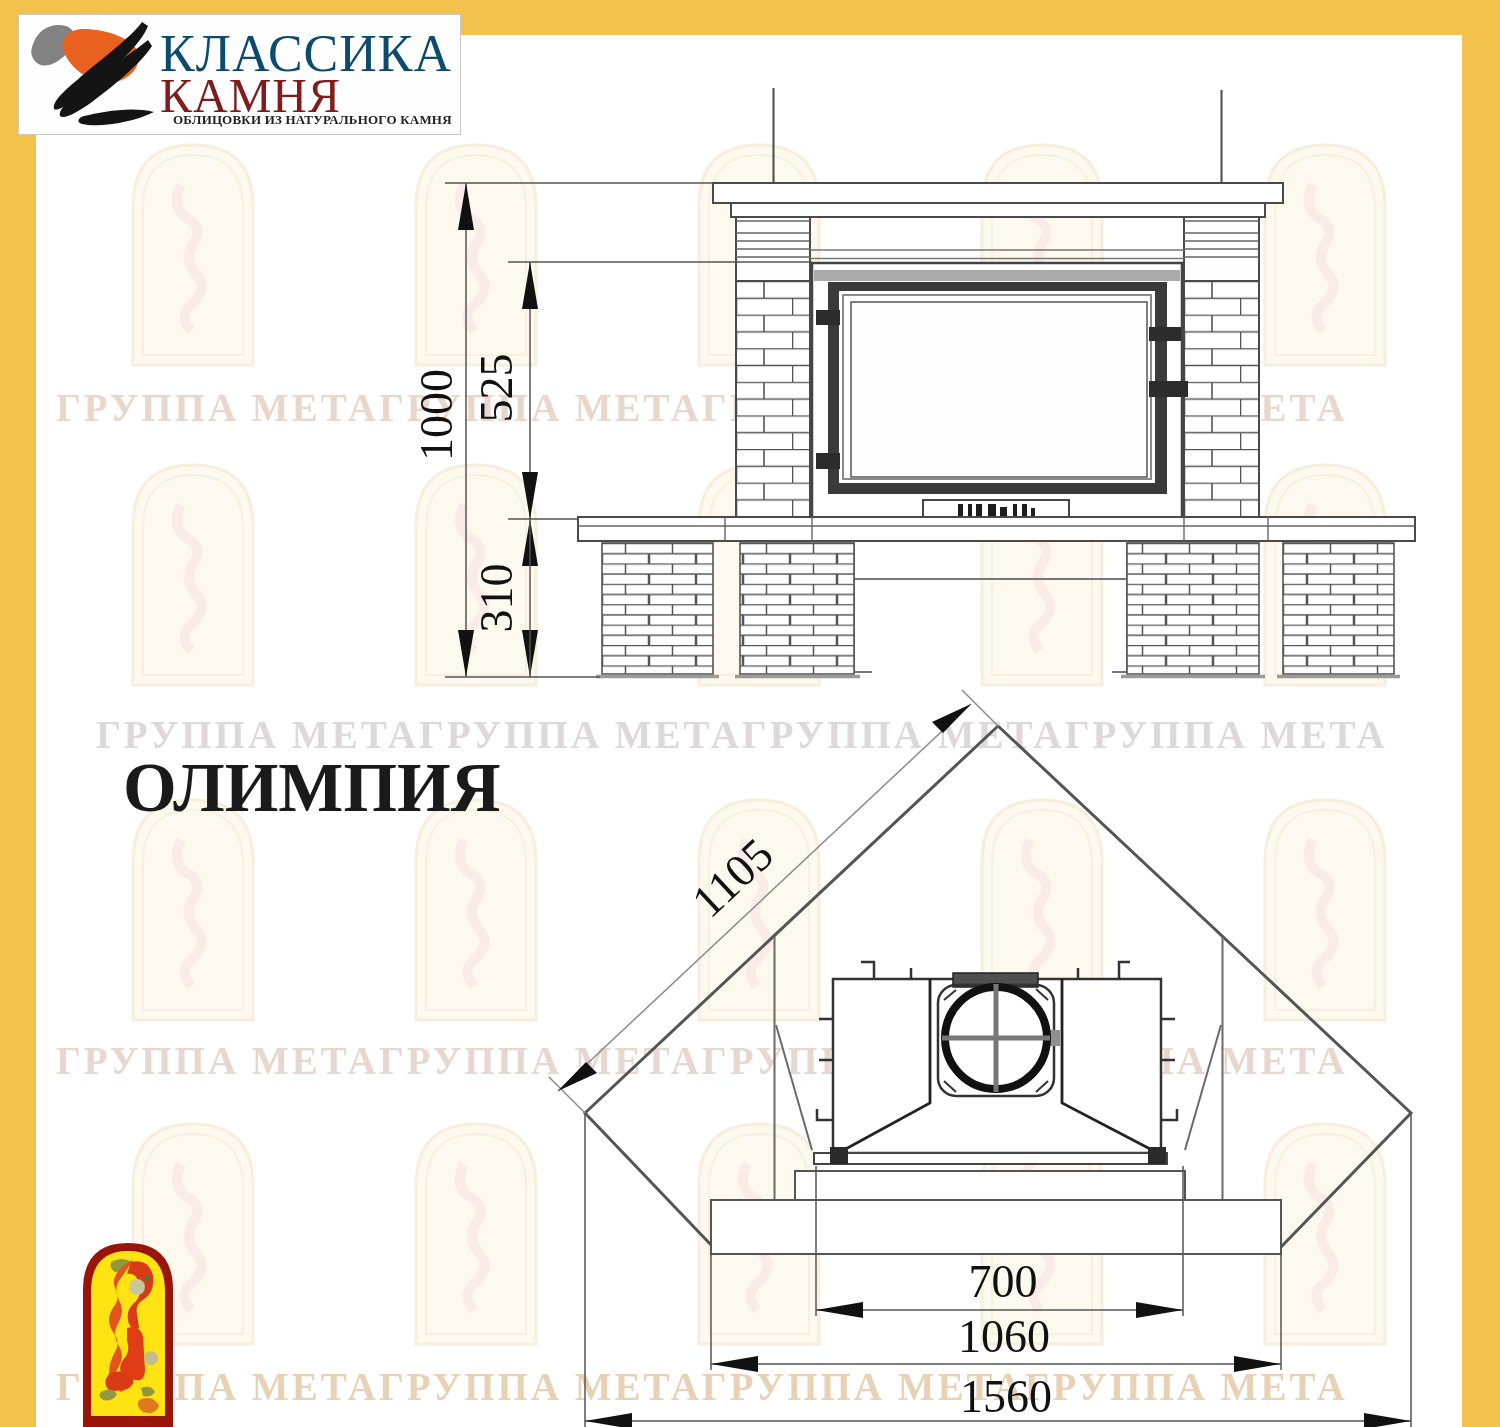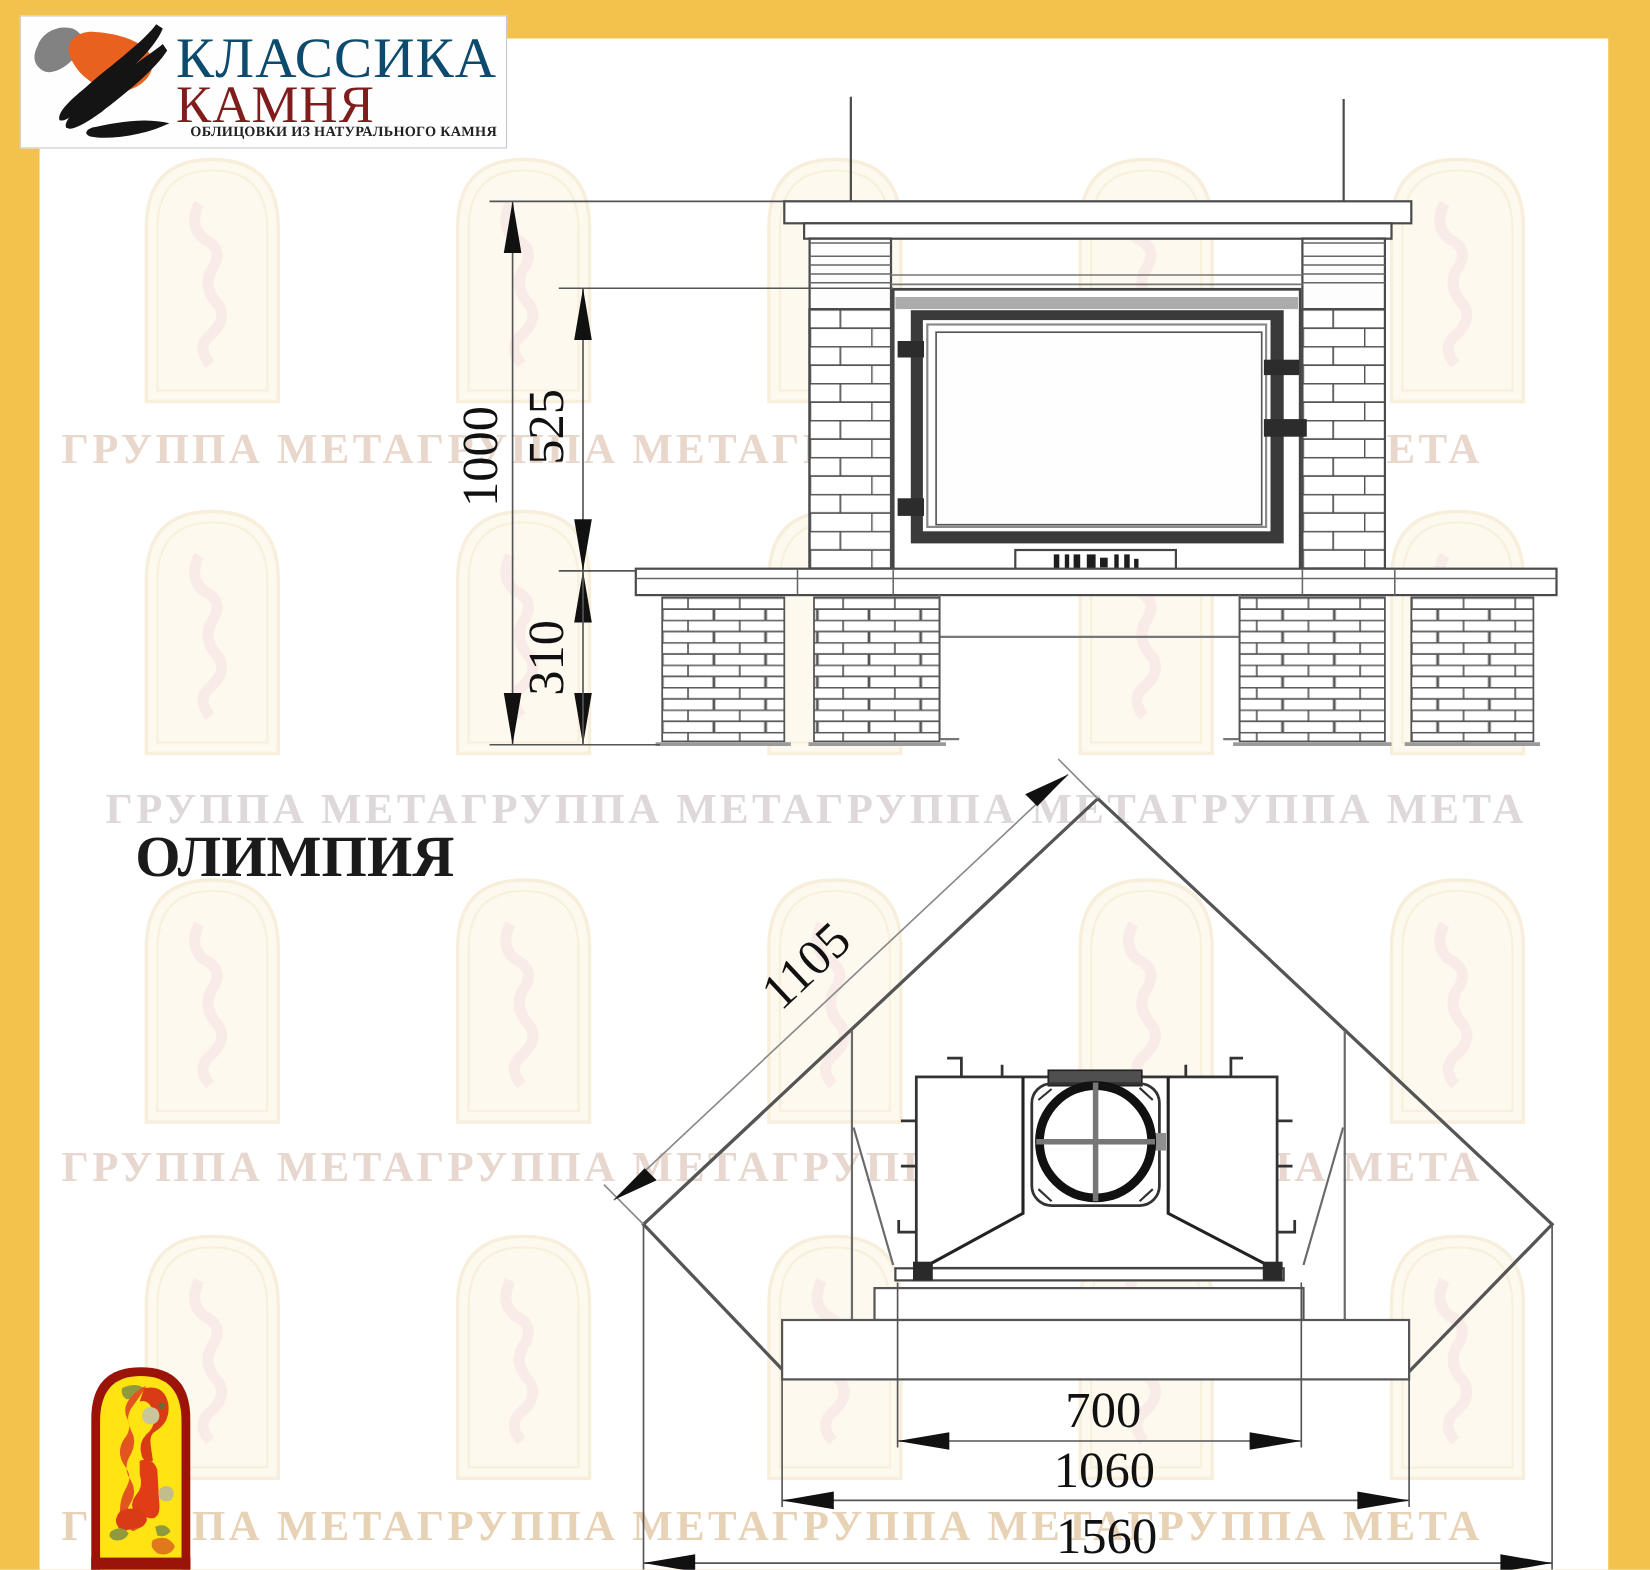--- a/index.html
+++ b/index.html
@@ -48,21 +48,21 @@
   <path d="M152 46 C142 62 116 84 92 102 C78 112 64 120 60 116 C58 108 72 98 86 86 C108 68 136 50 148 40 Z" fill="#141414"></path>
   <path d="M84 116 C102 112 130 106 154 112 C134 122 100 128 82 124 C76 122 78 118 84 116 Z" fill="#141414"></path>
 </svg>
 
 <div class="abs" style="left:160px;top:28px;width:300px;font-family:'Liberation Serif',serif;font-size:52px;line-height:1;color:#0c4a6e;letter-spacing:1px;">КЛАССИКА</div>
 
 <div class="abs" style="left:160px;top:72px;width:300px;font-family:'Liberation Serif',serif;font-size:48px;line-height:1;color:#7f1d1d;letter-spacing:1px;">КАМНЯ</div>
 
 <div class="abs" style="left:161px;top:112px;white-space:nowrap;font-family:'Liberation Serif',serif;font-size:13px;font-weight:bold;color:#222;letter-spacing:0.2px;margin-left:12px;">ОБЛИЦОВКИ ИЗ НАТУРАЛЬНОГО КАМНЯ</div>
 
-<div class="abs" style="left:123px;top:749px;font-family:'Liberation Serif',serif;font-size:53px;font-weight:bold;color:#1a1a1a;">ОЛИМПИЯ</div>
+<div class="abs" style="left:123px;top:749px;font-family:'Liberation Serif',serif;font-size:69px;font-weight:bold;color:#1a1a1a;">ОЛИМПИЯ</div>
 
 <svg class="abs" style="left:0;top:0;" width="1500" height="1427" viewBox="0 0 1500 1427" fill="none">
   <defs>
     <pattern id="colbrick" width="56" height="33.6" patternUnits="userSpaceOnUse" x="736" y="281">
       <rect width="56" height="33.6" fill="white"></rect>
       <path d="M0 0.5 H56 M0 17.3 H56 M28 0.5 V17.3 M0.5 17.3 V33.6" stroke="#555" stroke-width="1.6"></path>
     </pattern>
     <pattern id="pierbrick" width="47" height="20.4" patternUnits="userSpaceOnUse" x="602" y="543">
       <rect width="47" height="20.4" fill="white"></rect>
       <path d="M0 0.5 H47 M0 10.7 H47 M23.5 0.5 V10.7 M0.5 10.7 V20.4 M46.5 10.7 V20.4" stroke="#555" stroke-width="1.5"></path>

